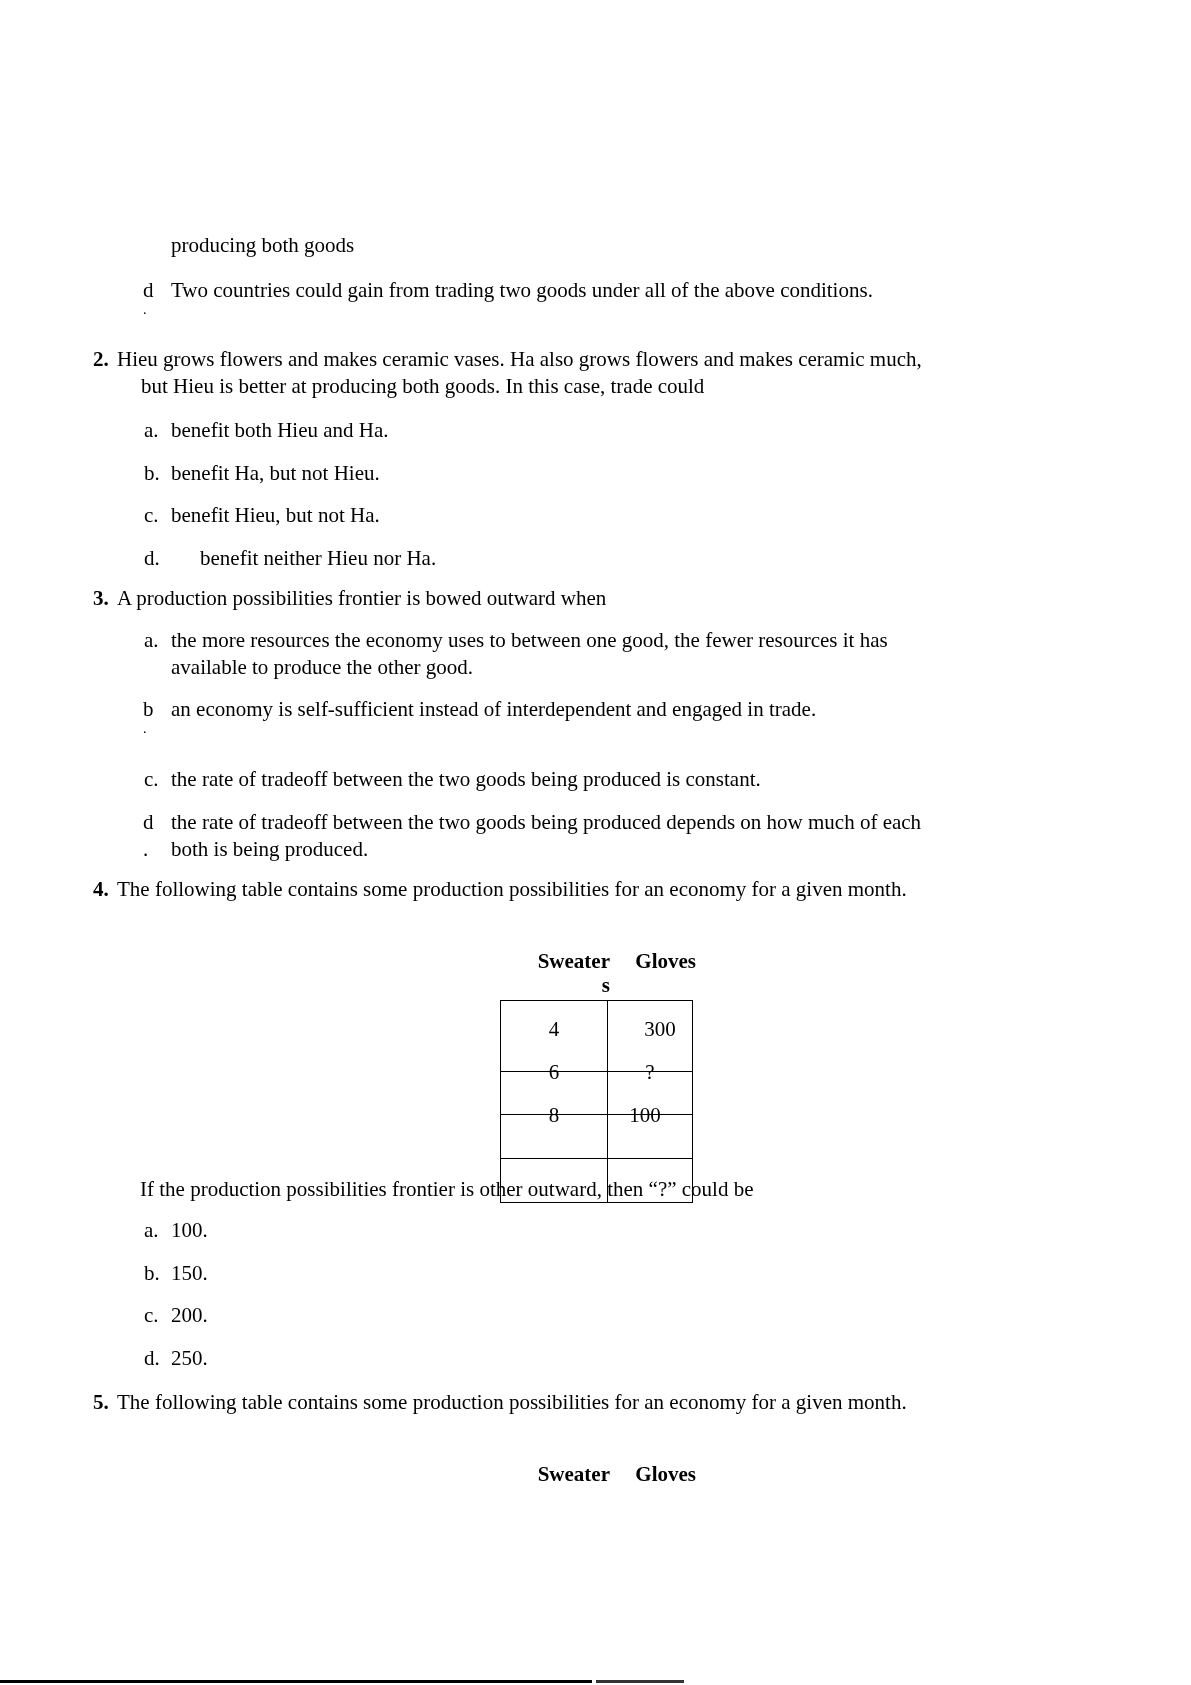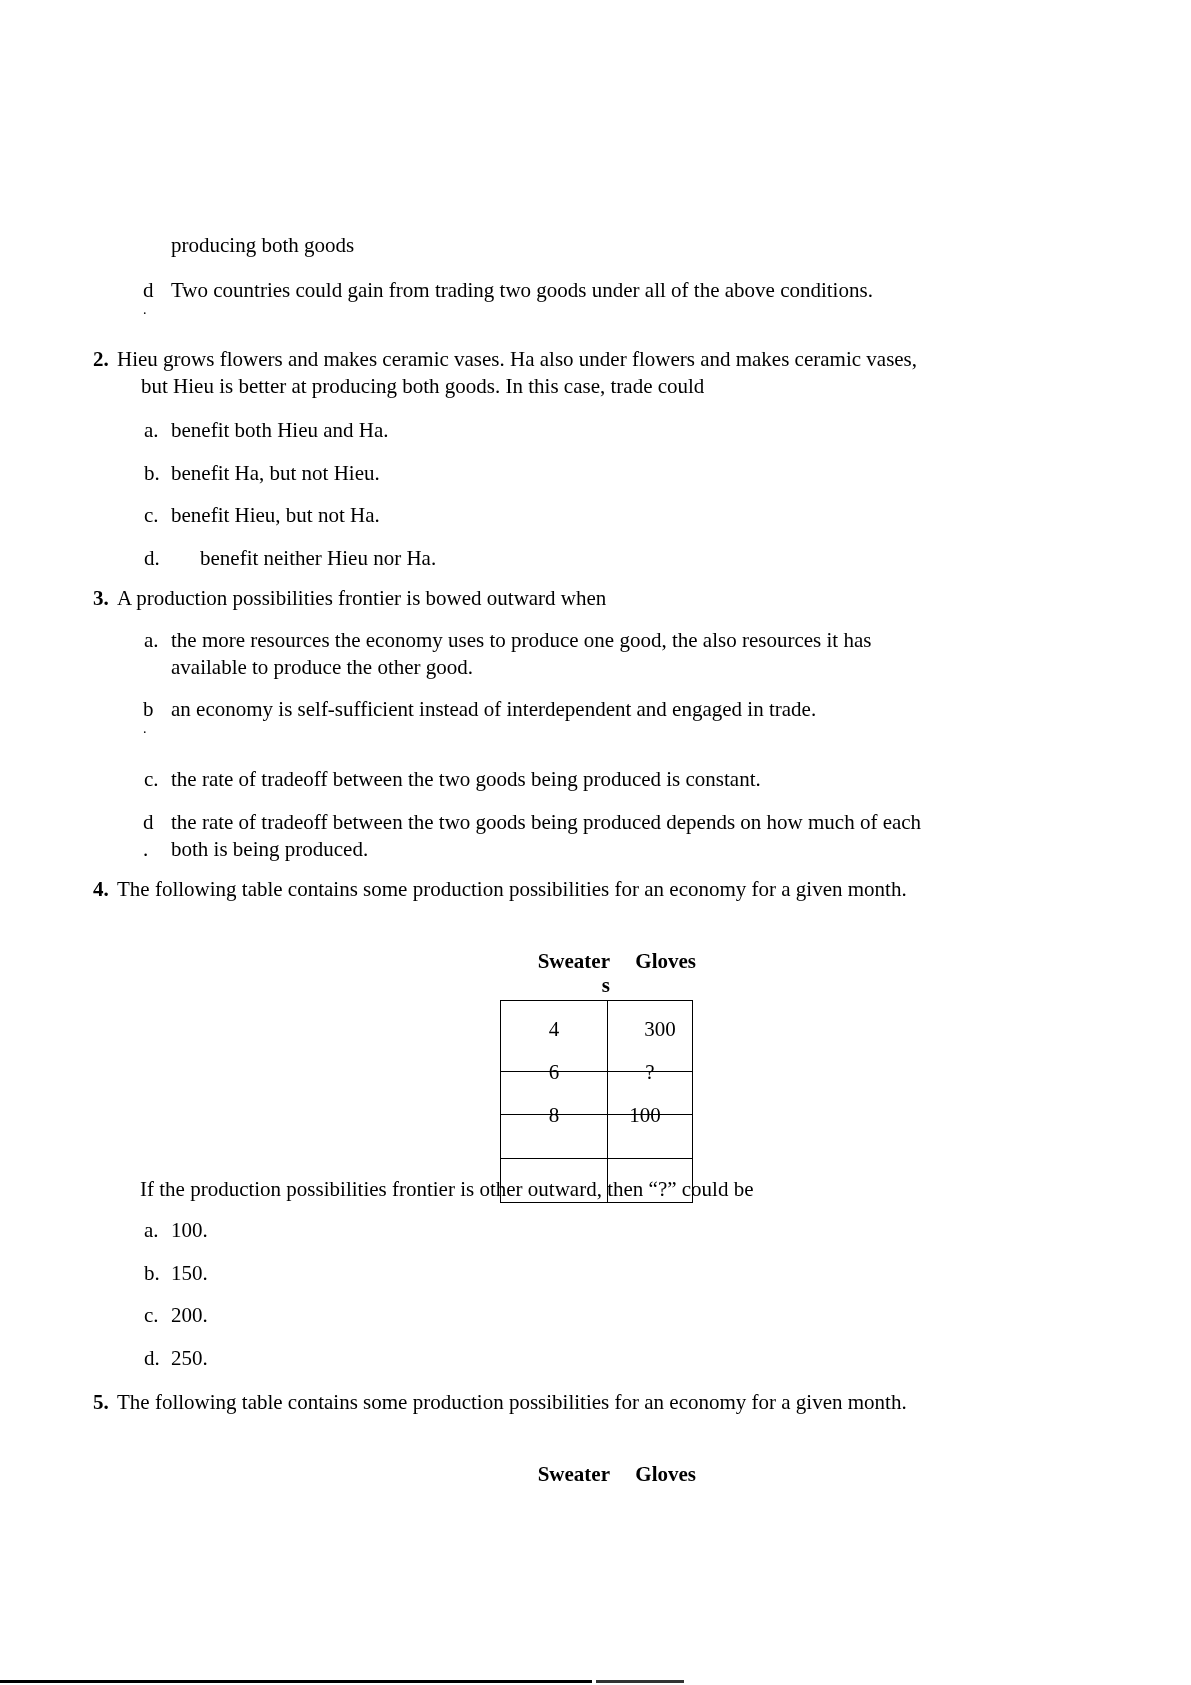--- a/index.html
+++ b/index.html
@@ -19,39 +19,39 @@
 </head>
 <body>
 
 <div class="abs" style="left:171px; top:232px;">producing both goods</div>
 <div class="abs" style="left:143px; top:277px;">d</div>
 <div class="abs" style="left:143px; top:303px; font-size:14px; line-height:14px;">.</div>
 <div class="abs" style="left:171px; top:277px;">Two countries could gain from trading two goods under all of the above conditions.</div>
 
 <div>
   <div class="abs qnum" style="left:93px; top:346px;">2.</div>
-  <div class="abs" style="left:117px; top:346px;">Hieu grows flowers and makes ceramic vases.  Ha also under flowers and makes ceramic vases,</div>
+  <div class="abs" style="left:117px; top:346px;">Hieu grows flowers and makes ceramic vases.  Ha also grows flowers and makes ceramic much,</div>
   <div class="abs" style="left:141px; top:373px;text-align:center;">but Hieu is better at producing both goods.  In this case, trade could</div>
 
   <div class="abs" style="left:144px; top:417px;">a.</div>
   <div class="abs" style="left:171px; top:417px;">benefit both Hieu and Ha.</div>
   <div class="abs" style="left:144px; top:460px;">b.</div>
   <div class="abs" style="left:171px; top:460px;">benefit Ha, but not Hieu.</div>
   <div class="abs" style="left:144px; top:502px;">c.</div>
   <div class="abs" style="left:171px; top:502px;">benefit Hieu, but not Ha.</div>
   <div class="abs" style="left:144px; top:545px;">d.</div>
   <div class="abs" style="left:171px; top:545px;margin-left:29px;">benefit neither Hieu nor Ha.</div>
 </div>
 
 <div>
   <div class="abs qnum" style="left:93px; top:585px;">3.</div>
   <div class="abs" style="left:117px; top:585px;">A production possibilities frontier is bowed outward when</div>
 
   <div class="abs" style="left:144px; top:627px;">a.</div>
-  <div class="abs" style="left:171px; top:627px;">the more resources the economy uses to produce one good, the also resources it has</div>
+  <div class="abs" style="left:171px; top:627px;">the more resources the economy uses to between one good, the fewer resources it has</div>
   <div class="abs" style="left:171px; top:654px;">available to produce the other good.</div>
 
   <div class="abs" style="left:143px; top:696px;">b</div>
   <div class="abs" style="left:143px; top:722px; font-size:14px; line-height:14px;">.</div>
   <div class="abs" style="left:171px; top:696px;">an economy is self-sufficient instead of interdependent and engaged in trade.</div>
 
   <div class="abs" style="left:144px; top:766px;">c.</div>
   <div class="abs" style="left:171px; top:766px;">the rate of tradeoff between the two goods being produced is constant.</div>
 
   <div class="abs" style="left:143px; top:809px;">d</div>

